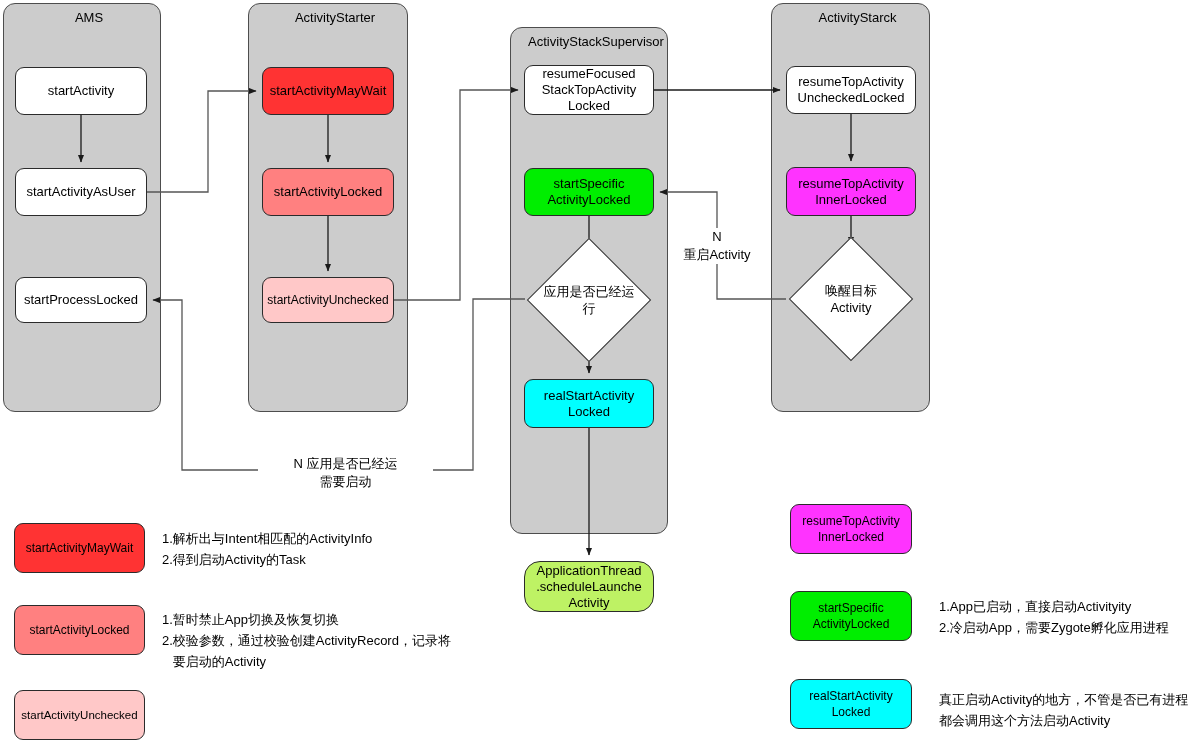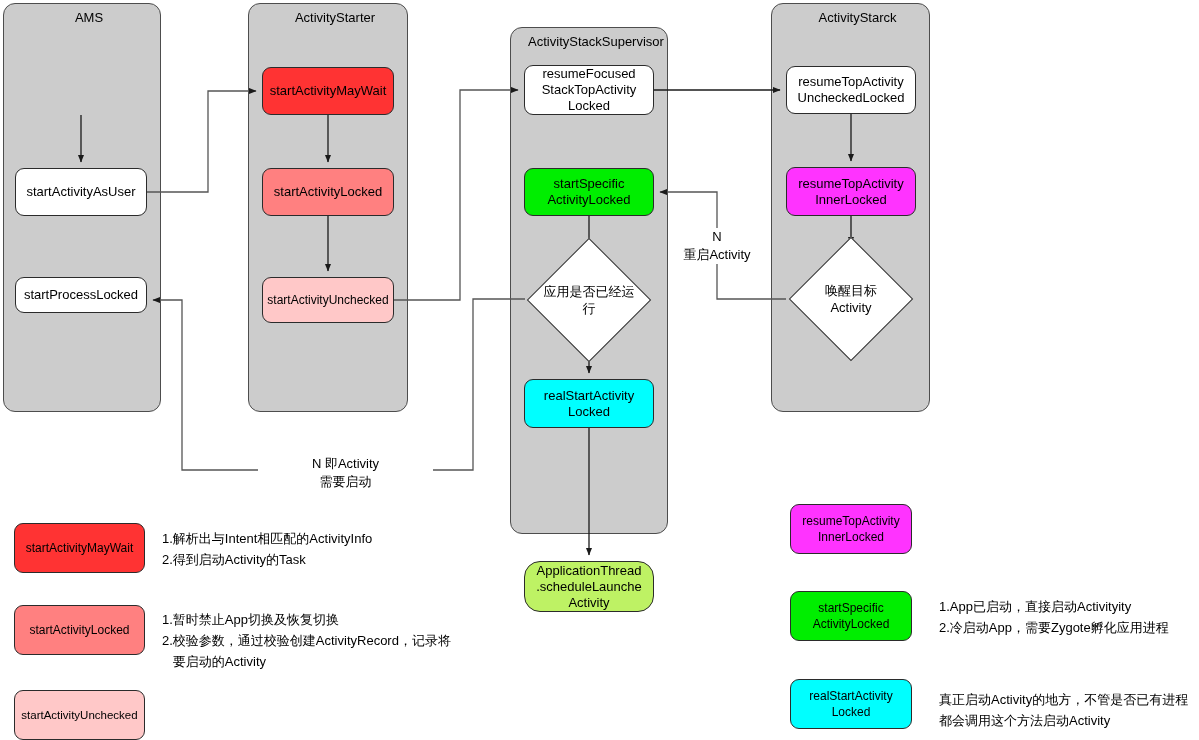--- a/index.html
+++ b/index.html
@@ -166,22 +166,23 @@
     <div class="diamond-label" style="white-space:pre;">应用是否已经运
 行</div>
   </div>
 
   <div style="position:absolute;left:786px;top:250px;width:130px;height:98px;">
     <div class="diamond" style="left:21px;top:5px;width:88px;height:88px;transform:rotate(45deg);transform-origin:center;"></div>
     <div class="diamond-label" style="white-space:pre;">唤醒目标
 Activity</div>
   </div>
 
+  <div class="node" style="left:15px;top:67px;width:132px;height:48px;background:#FFFFFF;white-space:pre;">startActivity</div>
   <div class="node" style="left:15px;top:168px;width:132px;height:48px;background:#FFFFFF;white-space:pre;">startActivityAsUser</div>
-  <div class="node" style="left:15px;top:277px;width:132px;height:36px;background:#FFFFFF;white-space:pre;">startProcessLocked</div>
+  <div class="node" style="left:15px;top:277px;width:132px;height:46px;background:#FFFFFF;white-space:pre;">startProcessLocked</div>
 
   <div class="node" style="left:262px;top:67px;width:132px;height:48px;background:#FF3333;white-space:pre;">startActivityMayWait</div>
   <div class="node" style="left:262px;top:168px;width:132px;height:48px;background:#FF8080;white-space:pre;">startActivityLocked</div>
   <div class="node small" style="left:262px;top:277px;width:132px;height:46px;background:#FFC8C8;white-space:pre;">startActivityUnchecked</div>
 
   <div class="node" style="left:524px;top:65px;width:130px;height:50px;background:#FFFFFF;white-space:pre;">resumeFocused
 StackTopActivity
 Locked</div>
   <div class="node" style="left:524px;top:168px;width:130px;height:48px;background:#00EE00;white-space:pre;">startSpecific
 ActivityLocked</div>
@@ -191,21 +192,21 @@
 .scheduleLaunche
 Activity</div>
 
   <div class="node" style="left:786px;top:66px;width:130px;height:48px;background:#FFFFFF;white-space:pre;">resumeTopActivity
 UncheckedLocked</div>
   <div class="node" style="left:786px;top:167px;width:130px;height:49px;background:#FF33FF;white-space:pre;">resumeTopActivity
 InnerLocked</div>
 
   <div class="edge-label" style="left:672px;top:228px;width:90px;">N
 重启Activity</div>
-  <div class="edge-label" style="left:258px;top:455px;width:175px;">N 即Activity
+  <div class="edge-label" style="left:258px;top:455px;width:175px;">N 应用是否已经运
 需要启动</div>
 
   <div class="legend-box" style="left:14px;top:523px;width:131px;height:50px;background:#FF3333;white-space:pre;">startActivityMayWait</div>
   <div class="legend-text" style="left:162px;top:528px;">1.解析出与Intent相匹配的ActivityInfo
 2.得到启动Activity的Task</div>
 
   <div class="legend-box" style="left:14px;top:605px;width:131px;height:50px;background:#FF8080;white-space:pre;">startActivityLocked</div>
   <div class="legend-text" style="left:162px;top:609px;">1.暂时禁止App切换及恢复切换
 2.校验参数，通过校验创建ActivityRecord，记录将
    要启动的Activity</div>

